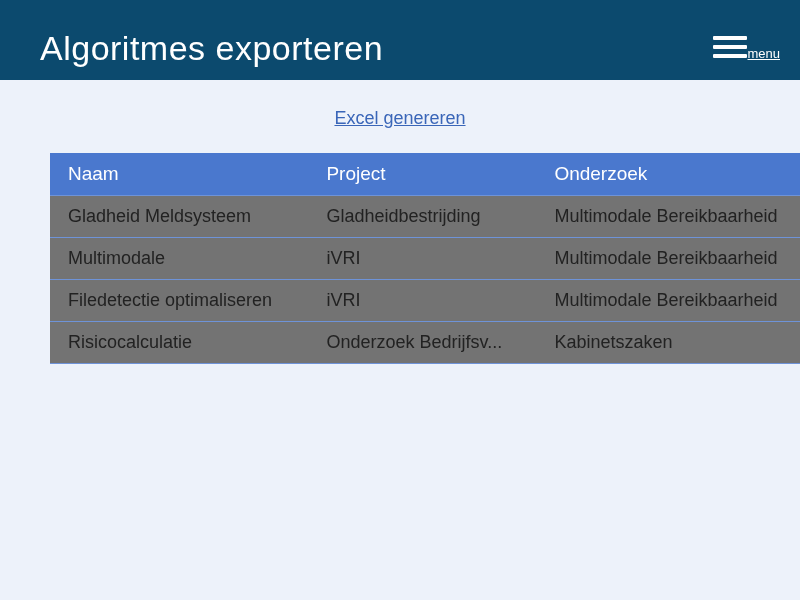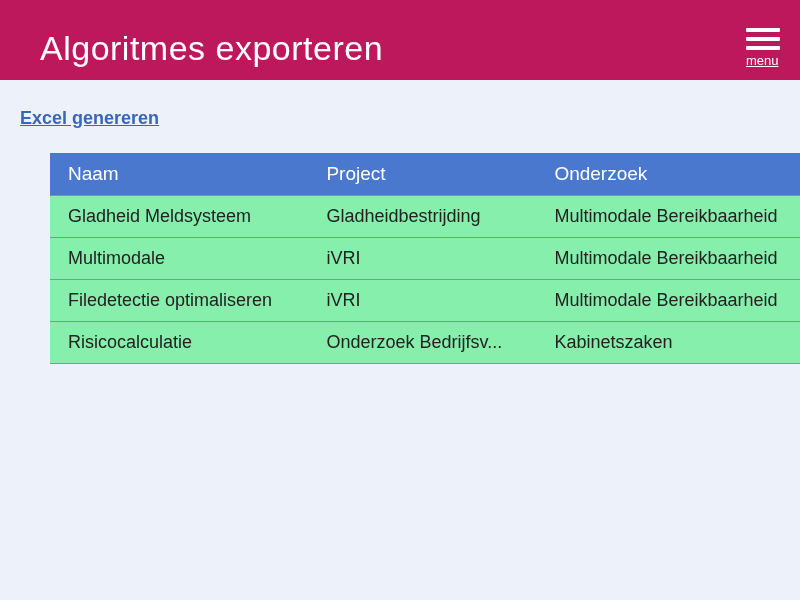--- a/index.html
+++ b/index.html
@@ -3,37 +3,37 @@
 <meta charset="utf-8">
 <style>
   * { box-sizing: border-box; margin: 0; padding: 0; }
   html, body { width: 800px; height: 600px; overflow: hidden; }
   body {
     font-family: "Segoe UI", "Helvetica Neue", Arial, sans-serif;
     background: #EDF2FA;
     color: #222;
   }
   .header {
-    background: #be185d;
+    background: #0c4a6e;
     height: 80px;
     display: flex;
     align-items: center;
     justify-content: space-between;
     padding: 16px 20px 0 40px;
     color: #fff;
   }
   .header h1 {
     font-weight: 400;
     font-size: 34px;
     letter-spacing: 0.5px;
   }
   .menu-btn {
     display: flex;
-    flex-direction: column;
-    align-items: flex-start;
+    flex-direction: row;
+    align-items: flex-end;
     cursor: pointer;
   }
   .hamburger {
     display: flex;
     flex-direction: column;
     gap: 5px;
     margin-bottom: 3px;
   }
   .hamburger span {
     display: block;
@@ -44,23 +44,22 @@
   }
   .menu-label {
     font-size: 13px;
     text-decoration: underline;
     color: #fff;
   }
   .content {
     padding: 20px;
   }
   .action-row {
-    text-align: left;
+    text-align: center;
     padding: 8px 0 24px 0;
-    font-weight: bold;
   }
   .action-link {
     color: #3A66B8;
     font-size: 18px;
     text-decoration: underline;
     cursor: pointer;
   }
   table {
     width: 100%;
     border-collapse: collapse;
@@ -69,21 +68,21 @@
   }
   thead th {
     background: #4A78CE;
     color: #fff;
     font-weight: 400;
     text-align: left;
     padding: 10px 18px;
     font-size: 19px;
   }
   tbody td {
-    background: #86efac;
+    background: #737373;
     padding: 10px 18px;
     border-bottom: 1px solid #6E93D8;
     color: #222;
     white-space: nowrap;
     overflow: hidden;
     text-overflow: ellipsis;
   }
   tbody tr:first-child td {
     border-top: 1px solid #6E93D8;
   }

